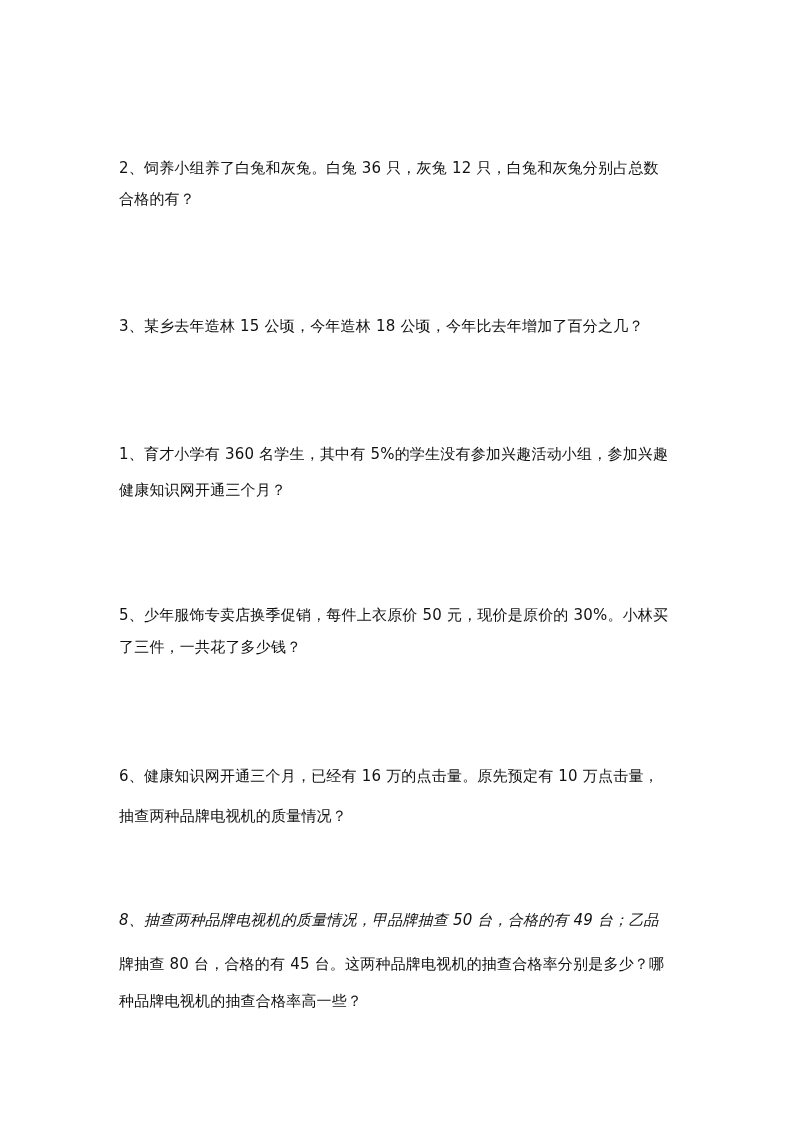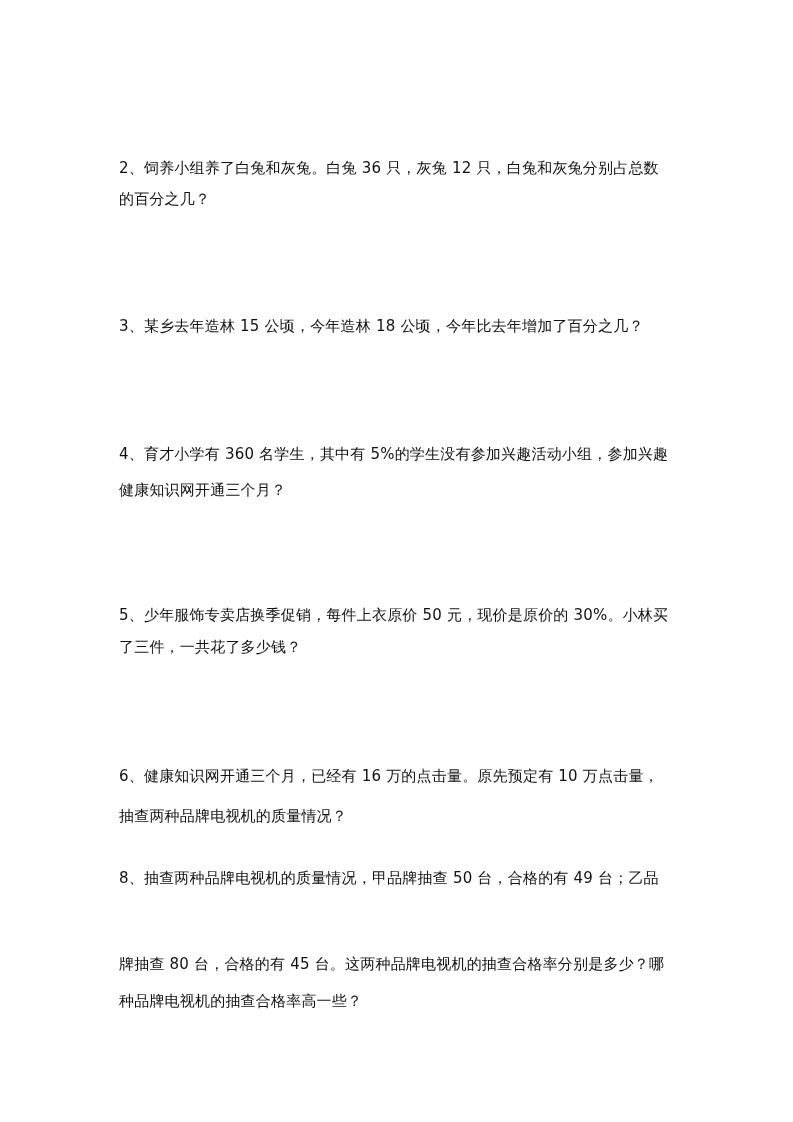--- a/index.html
+++ b/index.html
@@ -32,41 +32,41 @@
       letter-spacing: 0.2px;
     }
   </style>
 </head>
 <body>
 
 <div class="page">
 
   <div>
     <div class="line" style="top:158px;">2、饲养小组养了白兔和灰兔。白兔 36 只，灰兔 12 只，白兔和灰兔分别占总数</div>
-    <div class="line" style="top:189px;">的百分之几？</div>
+    <div class="line" style="top:189px;">合格的有？</div>
   </div>
 
   <div>
     <div class="line" style="top:316px;">3、某乡去年造林 15 公顷，今年造林 18 公顷，今年比去年增加了百分之几？</div>
   </div>
 
   <div>
-    <div class="line" style="top:444px;">4、育才小学有 360 名学生，其中有 5%的学生没有参加兴趣活动小组，参加兴趣</div>
+    <div class="line" style="top:444px;">1、育才小学有 360 名学生，其中有 5%的学生没有参加兴趣活动小组，参加兴趣</div>
     <div class="line" style="top:480px;">健康知识网开通三个月？</div>
   </div>
 
   <div>
     <div class="line" style="top:605px;">5、少年服饰专卖店换季促销，每件上衣原价 50 元，现价是原价的 30%。小林买</div>
     <div class="line" style="top:637px;">了三件，一共花了多少钱？</div>
   </div>
 
   <div>
     <div class="line" style="top:766px;">6、健康知识网开通三个月，已经有 16 万的点击量。原先预定有 10 万点击量，</div>
     <div class="line" style="top:806px;">抽查两种品牌电视机的质量情况？</div>
   </div>
 
   <div>
-    <div class="line" style="top:868px;">8、抽查两种品牌电视机的质量情况，甲品牌抽查 50 台，合格的有 49 台；乙品</div>
+    <div class="line" style="top:910px;font-style:italic;">8、抽查两种品牌电视机的质量情况，甲品牌抽查 50 台，合格的有 49 台；乙品</div>
     <div class="line" style="top:954px;">牌抽查 80 台，合格的有 45 台。这两种品牌电视机的抽查合格率分别是多少？哪</div>
     <div class="line" style="top:991px;">种品牌电视机的抽查合格率高一些？</div>
   </div>
 
 </div>
 
 </body></html>

